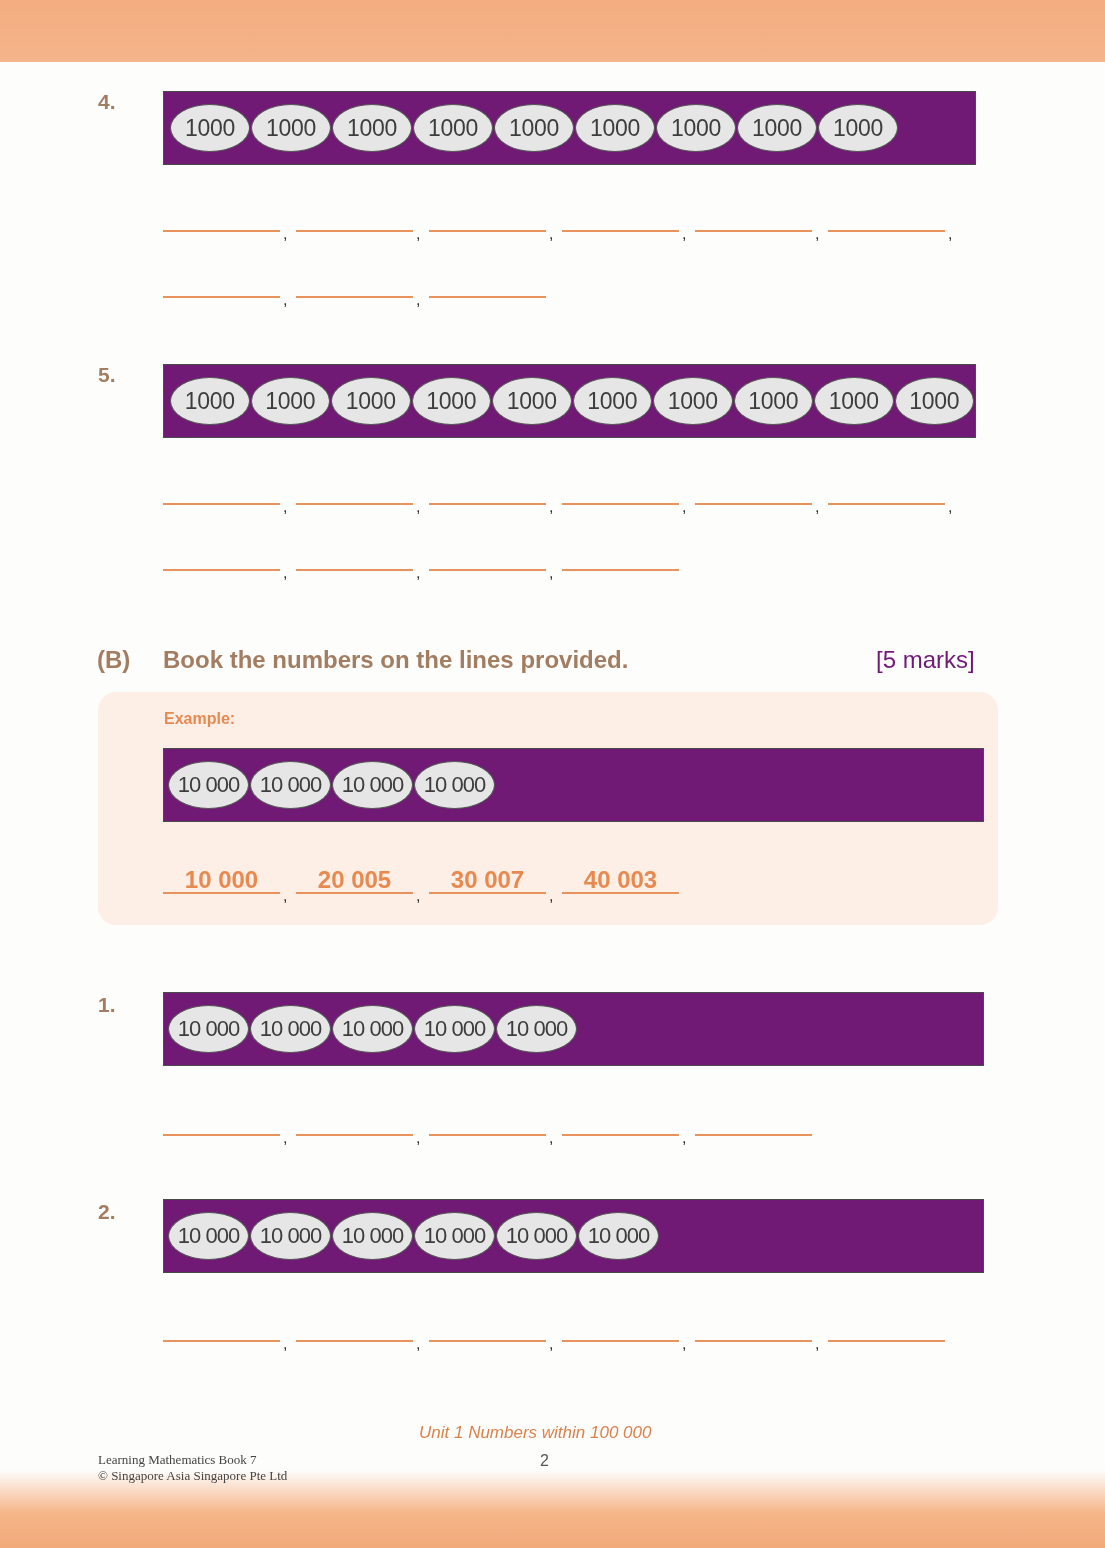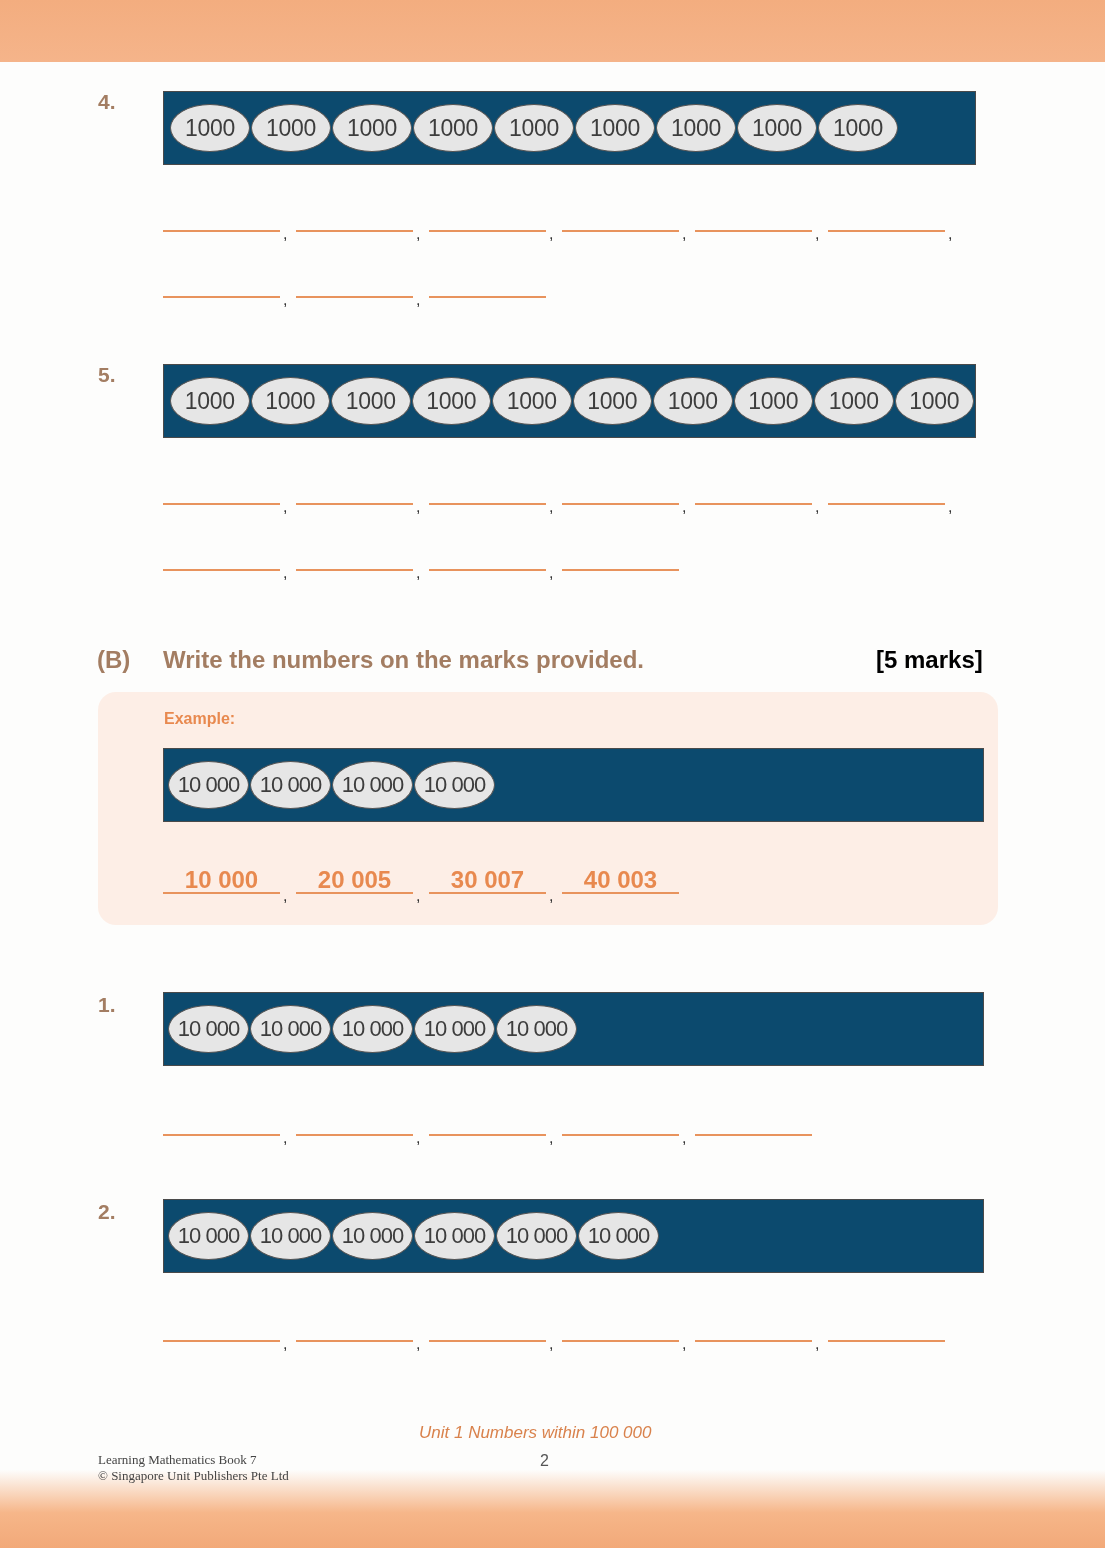--- a/index.html
+++ b/index.html
@@ -3,33 +3,33 @@
   <meta charset="utf-8">
   <style>
     * { box-sizing: border-box; margin: 0; padding: 0; }
     html, body { width: 1105px; height: 1548px; background: #fdfdfc; overflow: hidden; }
     body { position: relative; font-family: "Liberation Sans", sans-serif; color: #333; }
     .top-band { position: absolute; left: 0; top: 0; width: 1105px; height: 62px;
       background: linear-gradient(180deg, #f3ad7f 0%, #f5b48a 100%); }
     .bottom-band { position: absolute; left: 0; top: 1470px; width: 1105px; height: 78px;
       background: linear-gradient(180deg, rgba(245,180,138,0) 0%, #f6b689 55%, #f2a979 100%); }
     .qnum { position: absolute; font-weight: bold; font-size: 21px; color: #a37d62; }
-    .box { position: absolute; border: 1.5px solid #4a4a4a; background: #0c4a6e; display: flex; align-items: center; padding-left: 6px; }
+    .box { position: absolute; border: 1.5px solid #4a4a4a; background: #701a75; display: flex; align-items: center; padding-left: 6px; }
     .coin { height: 48px; border: 1px solid #555; border-radius: 50%; background: #e6e6e6;
       display: flex; align-items: center; justify-content: center; font-size: 23px; color: #3d3d3d;
       margin-right: 1px; letter-spacing: -0.3px; }
     .coin.k1 { width: 80px; }
     .coin.k10 { width: 81px; font-size: 22px; letter-spacing: -1px; }
     .lines-row { position: absolute; display: flex; align-items: flex-end; }
     .blank { width: 117px; height: 26px; border-bottom: 2px solid #e8935d; position: relative;
       text-align: center; font-weight: bold; color: #e8894f; font-size: 24px; line-height: 24px; }
     .comma { width: 16px; font-size: 16px; color: #333; text-align: left; padding-left: 3px; line-height: 12px; transform: translateY(8px); }
     .section-b-letter { position: absolute; left: 97px; top: 646px; font-size: 24px; font-weight: bold; color: #a37d62; }
     .section-b-instr { position: absolute; left: 163px; top: 646px; font-size: 24px; font-weight: bold; color: #a37d62; }
-    .section-b-marks { position: absolute; left: 876px; top: 646px; font-size: 24px; font-weight: bold; color: #000000; }
+    .section-b-marks { position: absolute; left: 876px; top: 646px; font-size: 24px; font-weight: normal; color: #701a75; }
     .example-panel { position: absolute; left: 98px; top: 692px; width: 900px; height: 233px;
       background: #fdeee6; border-radius: 18px; }
     .example-label { position: absolute; left: 164px; top: 710px; font-size: 16px; font-weight: bold; color: #e8894f; }
     .footer-book { position: absolute; left: 98px; top: 1452px; font-family: "Liberation Serif", serif; font-size: 13px; color: #444; line-height: 16px; }
     .footer-page { position: absolute; left: 540px; top: 1452px; font-size: 16px; color: #555; }
     .footer-unit { position: absolute; left: 419px; top: 1423px; font-size: 17px; font-style: italic; color: #d9824c; }
   </style>
 </head>
 <body>
 
@@ -100,21 +100,21 @@
   <div class="blank"></div>
     <span class="comma">,</span>
   <div class="blank"></div>
     <span class="comma">,</span>
   <div class="blank"></div>
     <span class="comma">,</span>
   <div class="blank"></div>
 </div>
 
 <div class="section-b-letter">(B)</div>
-<div class="section-b-instr">Write the numbers on the marks provided.</div>
+<div class="section-b-instr">Book the numbers on the lines provided.</div>
 <div class="section-b-marks">[5 marks]</div>
 
 <div class="example-panel"></div>
 <div class="example-label">Example:</div>
 <div class="box" style="left:163px;top:748px;width:821px;height:74px;padding-left:4px;">
   <div class="coin k10">10 000</div>
   <div class="coin k10">10 000</div>
   <div class="coin k10">10 000</div>
   <div class="coin k10">10 000</div>
 </div>
@@ -167,16 +167,16 @@
   <div class="blank"></div>
     <span class="comma">,</span>
   <div class="blank"></div>
     <span class="comma">,</span>
   <div class="blank"></div>
 </div>
 
 <div class="bottom-band"></div>
 <div class="footer-book">
   <div>Learning Mathematics Book 7</div>
-  <div>© Singapore Unit Publishers Pte Ltd</div>
+  <div>© Singapore Asia Singapore Pte Ltd</div>
 </div>
 <div class="footer-page">2</div>
 <div class="footer-unit">Unit 1  Numbers within 100 000</div>
 
 </body></html>

